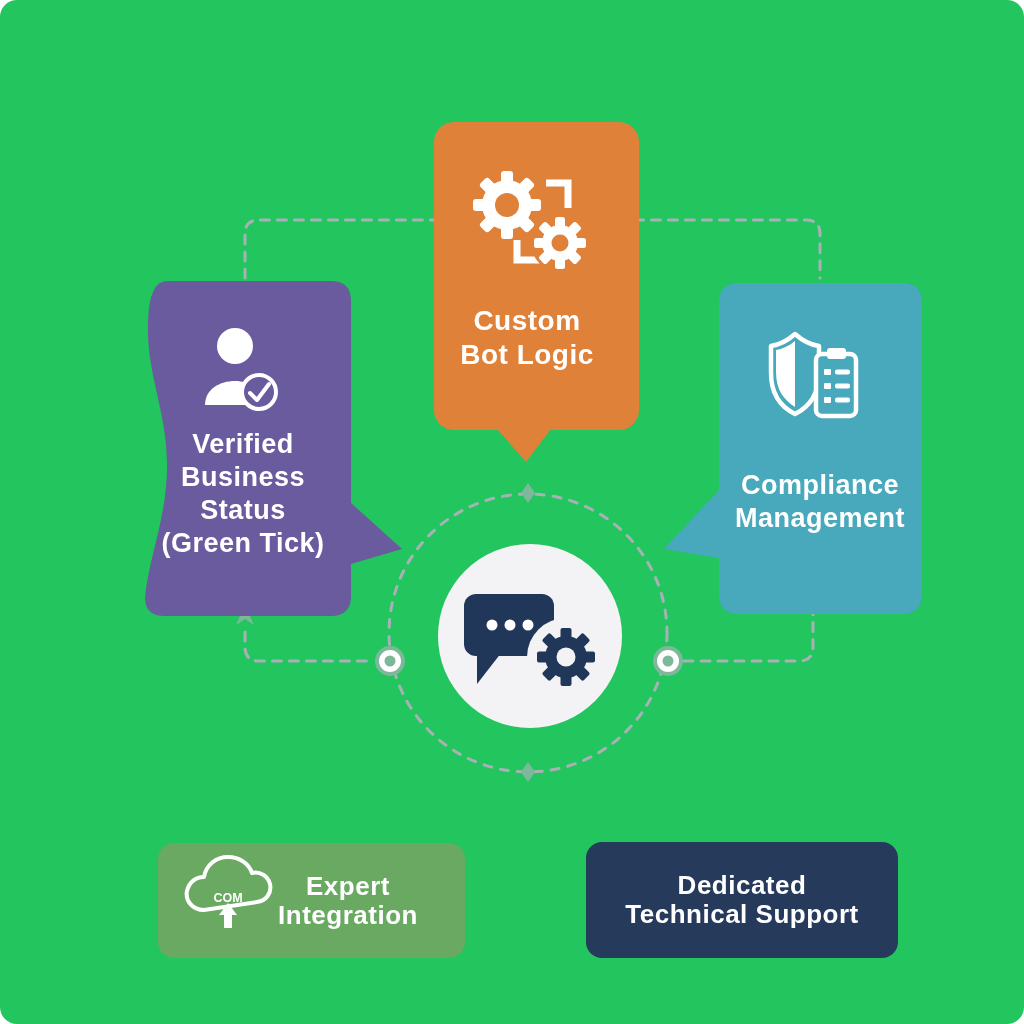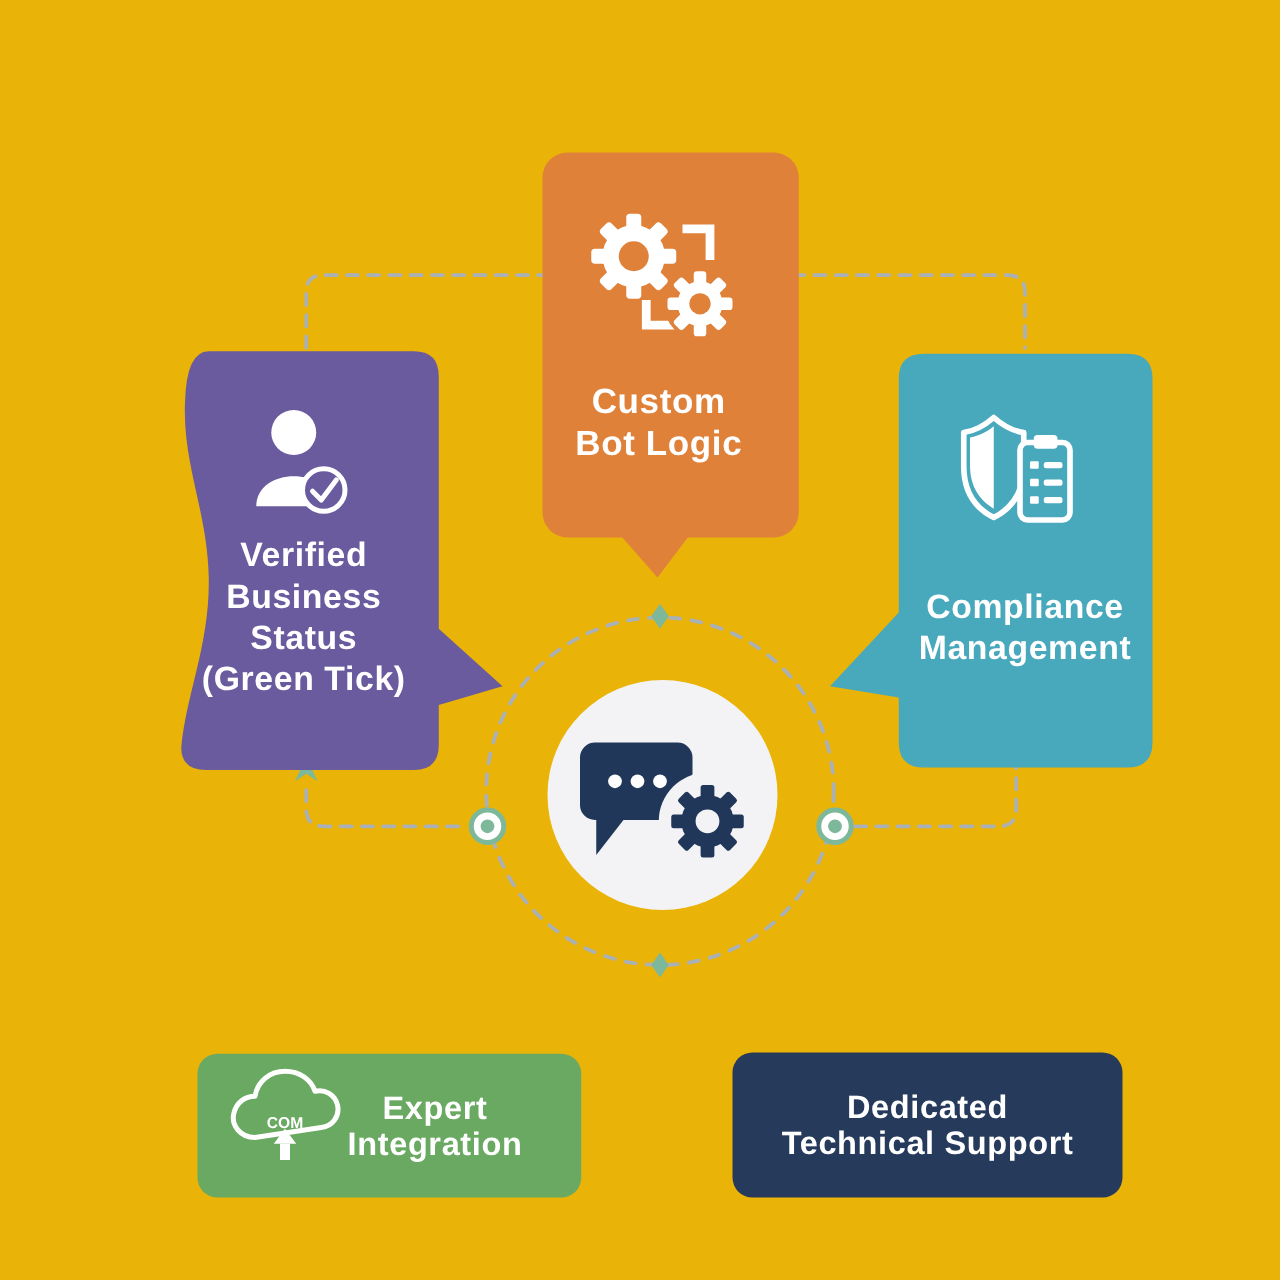--- a/index.html
+++ b/index.html
@@ -1,17 +1,17 @@
 <!DOCTYPE html>
 <html><head>
 <meta charset="utf-8">
 <style>
   html,body{margin:0;padding:0;background:#fff;}
-  .stage{position:relative;width:1024px;height:1024px;background:#eab308;overflow:hidden;
-         font-family:"Liberation Sans",sans-serif;}
+  .stage{position:relative;width:1024px;height:1024px;background:#22c55e;overflow:hidden;
+         font-family:"Liberation Sans",sans-serif;border-radius:17px;}
   svg{display:block;}
   .card-label{font-family:"Liberation Sans",sans-serif;font-weight:700;fill:#FFFFFF;
               text-anchor:middle;letter-spacing:.5px;}
   .fs28{font-size:28px;} .fs27{font-size:27px;} .fs26{font-size:26px;} .fs12{font-size:12.5px;letter-spacing:0;}
 </style>
 </head>
 <body>
 
 <div class="stage">
 <svg width="1024" height="1024" viewBox="0 0 1024 1024">

